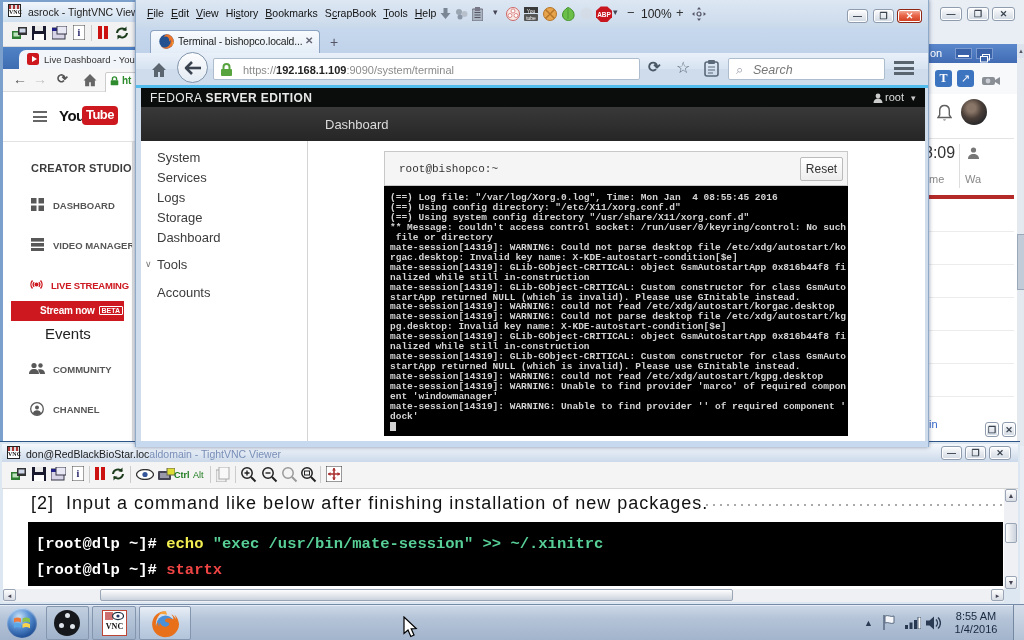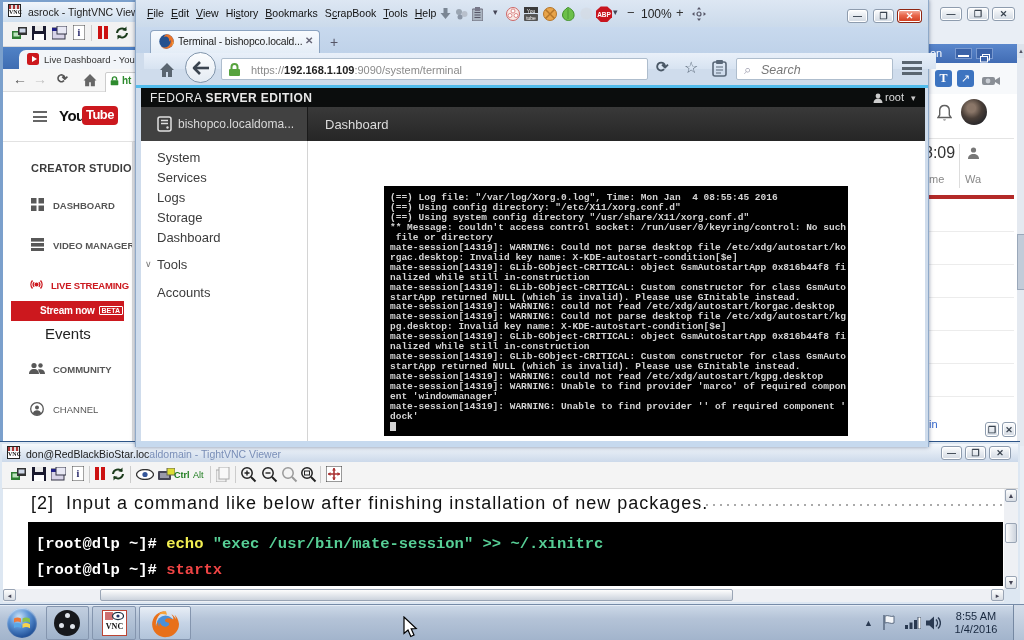--- a/index.html
+++ b/index.html
@@ -189,21 +189,21 @@
         <circle cx="5" cy="3.5" r="2.6" fill="#585858"></circle>
         <circle cx="11.5" cy="3.5" r="2.2" fill="#585858"></circle>
         <path d="M0 12c0-3 2-5 5-5s5 2 5 5zM9 7.5c2.8-.8 7 0 7 4.5h-5" fill="#585858"></path>
       </svg>
     <span class="abs" style="left:50px;top:272px;font-size:9.5px;font-weight:bold;color:#565656">COMMUNITY</span>
     <svg class="abs" style="left:27px;top:310px" width="14" height="14" viewBox="0 0 14 14">
         <circle cx="7" cy="7" r="6.3" fill="none" stroke="#585858" stroke-width="1.3"></circle>
         <circle cx="7" cy="5.4" r="2" fill="#585858"></circle>
         <path d="M2.8 11.5c.6-2.2 2.2-3.2 4.2-3.2s3.6 1 4.2 3.2a6.3 6.3 0 0 1-8.4 0z" fill="#585858"></path>
       </svg>
-    <span class="abs" style="left:50px;top:312px;font-size:9.5px;font-weight:normal;color:#565656">CHANNEL</span>
+    <span class="abs" style="left:50px;top:312px;font-size:9.5px;font-weight:bold;color:#565656">CHANNEL</span>
     <div class="abs" style="left:0;top:49px;width:397px;height:1px;background:#e2e2e2"></div>
       <div class="abs" style="left:129px;top:50px;width:268px;height:301px;background:#ededed;border-left:1px solid #ddd"></div>
   </div>
 </div>
 <div class="abs" id="vnc2">
 
   <div class="abs" style="left:2px;top:2px;width:1016px;height:18px;background:linear-gradient(#f4f8fc,#ccd9ea)">
     <div class="abs" style="left:5px;top:2px;width:13px;height:13px;background:#fff;border:1px solid #222">
       <div style="height:4px;background:repeating-linear-gradient(90deg,#a33 0 2px,#ddd 2px 4px)"></div>
       <div style="font-size:6px;font-weight:bold;color:#222;text-align:center;line-height:7px;font-family:'Liberation Serif',serif">VNC</div>
@@ -387,21 +387,21 @@
           <circle cx="8" cy="8" r="7.7" fill="#24518f"></circle>
           <path d="M8 .3a7.7 7.7 0 0 1 7.7 7.7A7.7 7.7 0 0 1 8 15.7 7.7 7.7 0 0 1 1.8 13C4 14.8 7.4 14.9 9.8 13a6.4 6.4 0 0 0 2.4-6.8c-.3 1-.8 1.6-1.6 1.9.9-2.2-.3-4.6-2.2-5.3C7 2.3 5.8 2.6 5 3.4c.8-1.6 1.8-2.6 3-3.1z" fill="#e8732a"></path>
           <path d="M15.7 8c0 2-1.2 4.3-2.8 5.4 1-1.5 1.3-3.3 1-4.9z" fill="#f59d3d"></path>
         </svg>
       <span class="abs" style="left:27px;top:5px;font-size:10.4px;color:#222;white-space:nowrap;letter-spacing:-.15px">Terminal - bishopco.locald...</span>
       <span class="abs" style="left:154px;top:4px;font-size:10px;color:#667;font-weight:bold">✕</span>
     </div>
     <div class="abs" style="left:194px;top:7px;font-size:14px;color:#556">+</div>
   </div>
 
-  <div class="abs" style="left:8px;top:53px;width:792px;height:16px;background:linear-gradient(#e9f0f9,#d7e3f1)">
+  <div class="abs" style="left:0;top:53px;width:792px;height:16px;background:linear-gradient(#e9f0f9,#d7e3f1)">
     <svg class="abs" style="left:15px;top:9px" width="16" height="16" viewBox="0 0 16 16">
         <path d="M8 1 1 8h2v7h4v-5h2v5h4V8h2z" fill="#5a6570"></path>
       </svg>
     <div class="abs" style="left:41px;top:-1px;width:31px;height:31px;border-radius:50%;background:linear-gradient(#fcfdfe,#e4ebf3);border:1px solid #8195ab"></div>
     <svg class="abs" style="left:47px;top:8px" width="19" height="14" viewBox="0 0 19 14">
         <path d="M18 7H4" stroke="#3a4450" stroke-width="2.6"></path>
         <path d="M9 1 3 7l6 6" fill="none" stroke="#3a4450" stroke-width="2.6" stroke-linejoin="round"></path>
       </svg>
     <div class="abs" style="left:77px;top:5px;width:427px;height:22px;background:#fff;border:1px solid #aebdcd;border-radius:2px">
       <svg class="abs" style="left:6px;top:4px" width="13" height="14" viewBox="0 0 13 14">
@@ -433,42 +433,38 @@
       <span class="abs" style="left:9px;top:3px;font-size:12px;color:#e8e8e8;letter-spacing:.4px">FEDORA <b>SERVER EDITION</b></span>
       <span class="abs" style="left:770px;top:5px;font-size:9px;color:#c8c8c8">▾</span>
       <svg class="abs" style="left:732px;top:5px" width="10" height="10" viewBox="0 0 10 10">
           <circle cx="5" cy="3" r="2.4" fill="#ccc"></circle>
           <path d="M0.5 10c0-3 2-4.5 4.5-4.5S9.5 7 9.5 10z" fill="#ccc"></path>
         </svg>
       <span class="abs" style="left:744px;top:3px;font-size:11px;color:#ddd">root</span>
     </div>
 
     <div class="abs" style="left:0;top:19px;width:784px;height:34px;background:linear-gradient(#393939,#262626)">
-      <div class="abs" style="left:0;top:0;width:167px;height:34px;background:#414141;border-right:1px solid #1a1a1a">
-        <svg class="abs" style="left:16px;top:9px" width="15" height="16" viewBox="0 0 15 16">
-            <rect x="1" y="1" width="13" height="14" rx="2" fill="none" stroke="#e0e0e0" stroke-width="1.5"></rect>
-            <path d="M4 4.5h7M4 7.5h7" stroke="#e0e0e0" stroke-width="1.3"></path>
-            <circle cx="10.5" cy="11.5" r="1.2" fill="#e0e0e0"></circle>
-          </svg>
-        <span class="abs" style="left:37px;top:10px;font-size:12px;color:#d8d8d8">bishopco.localdoma...</span>
-      </div>
       <span class="abs" style="left:184px;top:10px;font-size:13px;color:#dcdcdc">Dashboard</span>
     </div>
 
     <div class="abs" style="left:0;top:53px;width:167px;height:300px;background:#fff;border-right:1px solid #d4d4d4;font-size:13px;color:#3c3c3c">
       <div class="abs" style="left:16px;top:9px">System</div>
       <div class="abs" style="left:16px;top:29px">Services</div>
       <div class="abs" style="left:16px;top:49px">Logs</div>
       <div class="abs" style="left:16px;top:69px">Storage</div>
       <div class="abs" style="left:16px;top:89px">Dashboard</div>
       <div class="abs" style="left:4px;top:118px;font-size:9px;color:#777">∨</div>
       <div class="abs" style="left:16px;top:116px">Tools</div>
       <div class="abs" style="left:16px;top:144px">Accounts</div>
     </div>
 
+    <div class="abs" style="left:243px;top:63px;width:464px;height:35px;background:#f5f5f5;border:1px solid #c8c8c8">
+      <span class="abs mono" style="left:14px;top:11px;font-size:11px;color:#333">root@bishopco:~</span>
+      <div class="abs" style="left:415px;top:5px;width:43px;height:24px;background:linear-gradient(#fff,#ededed);border:1px solid #bbb;border-radius:2px;text-align:center;font-size:12px;color:#333;line-height:22px">Reset</div>
+    </div>
     <div class="abs mono" id="term" style="left:243px;top:98px;width:464px;height:250px;background:#000;color:#d4d4d4;font-size:9.5px;line-height:9.95px;font-weight:bold;padding:7px 0 0 6px;white-space:pre">(==) Log file: "/var/log/Xorg.0.log", Time: Mon Jan  4 08:55:45 2016
 (==) Using config directory: "/etc/X11/xorg.conf.d"
 (==) Using system config directory "/usr/share/X11/xorg.conf.d"
 ** Message: couldn't access control socket: /run/user/0/keyring/control: No such
  file or directory
 mate-session[14319]: WARNING: Could not parse desktop file /etc/xdg/autostart/ko
 rgac.desktop: Invalid key name: X-KDE-autostart-condition[$e]
 mate-session[14319]: GLib-GObject-CRITICAL: object GsmAutostartApp 0x816b44f8 fi
 nalized while still in-construction
 mate-session[14319]: GLib-GObject-CRITICAL: Custom constructor for class GsmAuto

